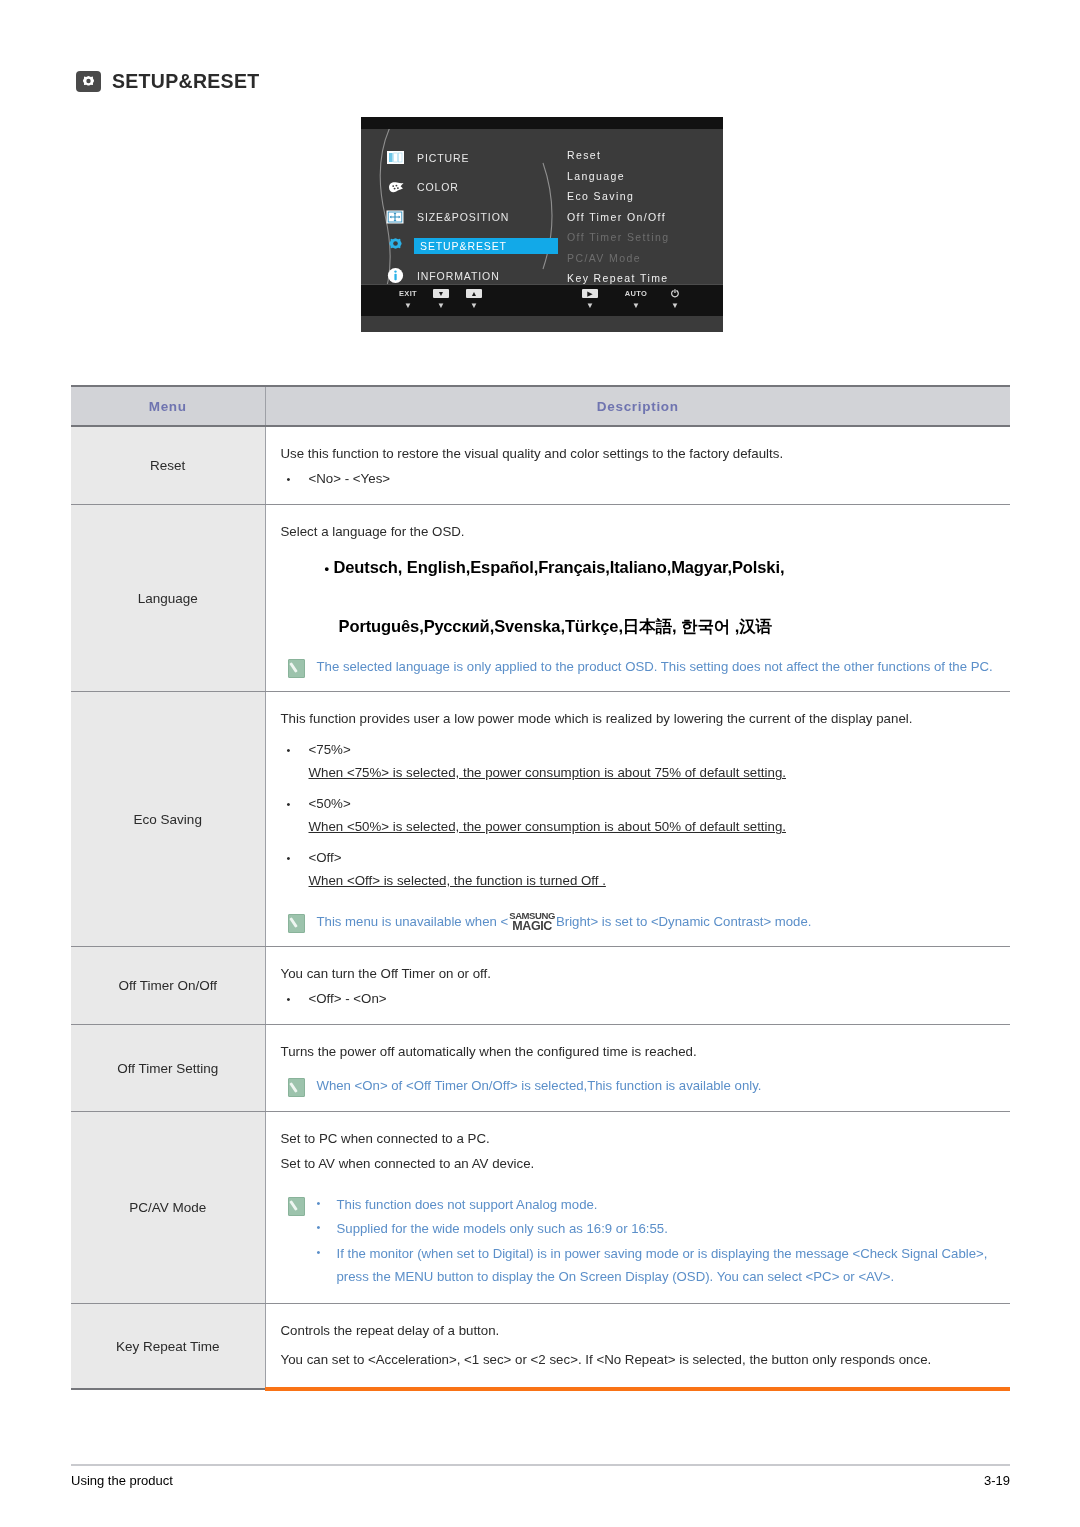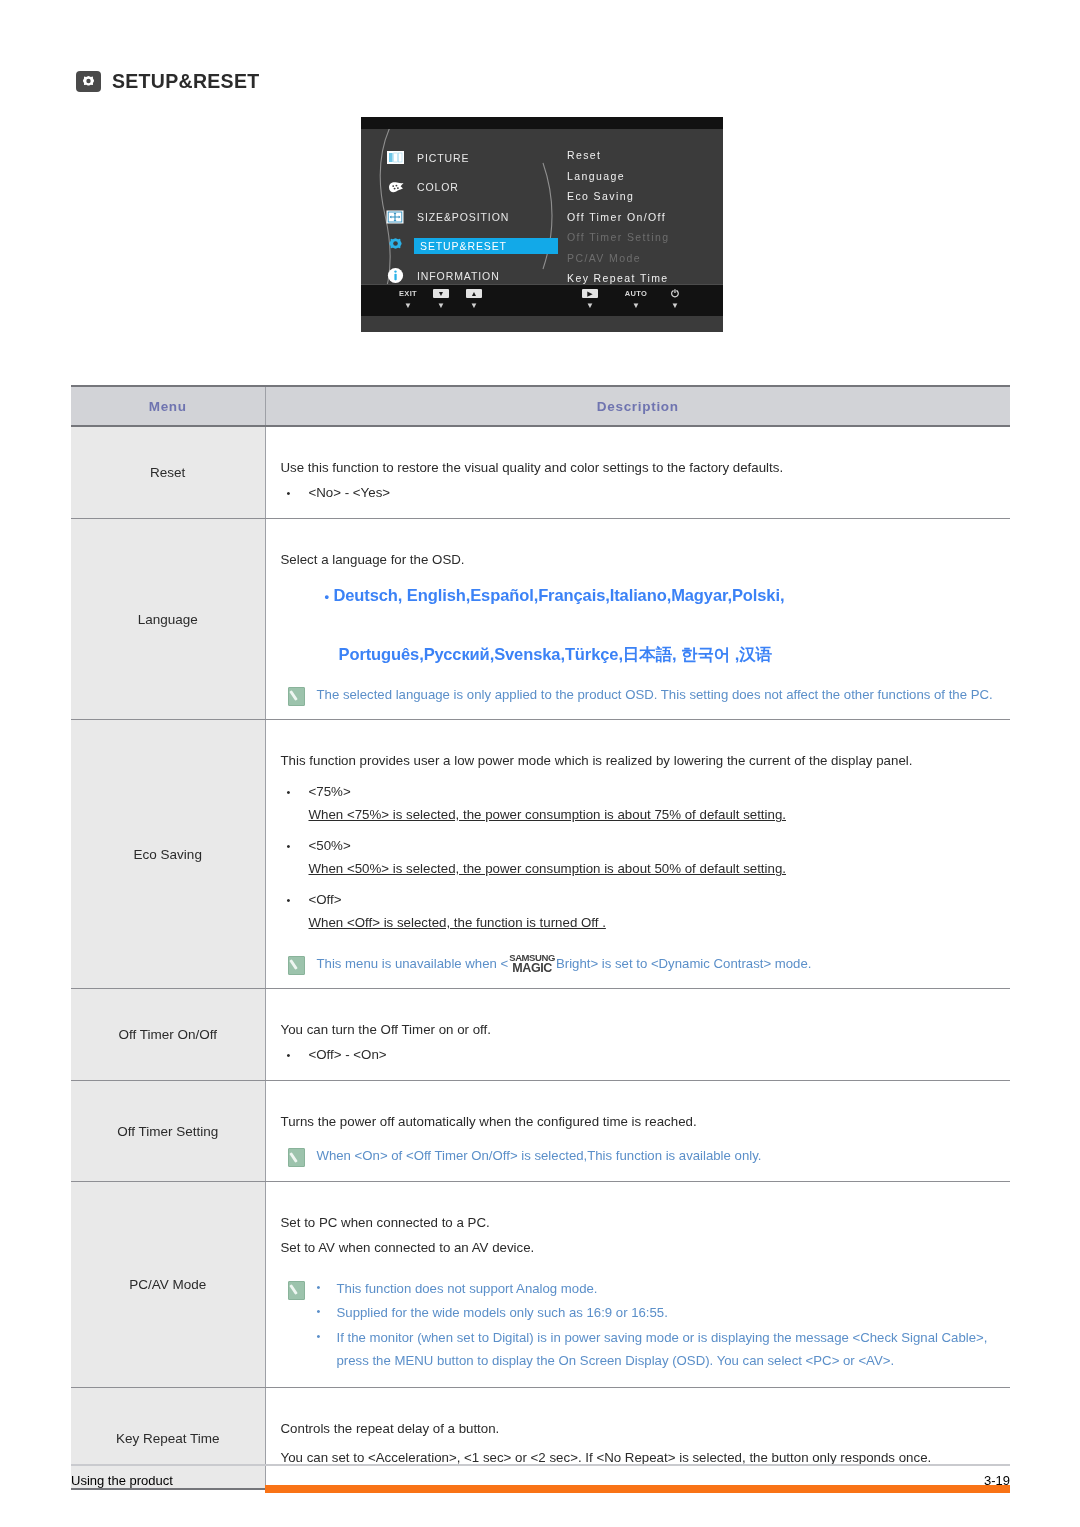--- a/index.html
+++ b/index.html
@@ -189,26 +189,26 @@
     font-size: 13.5px;
     color: #2b2b2b;
     border-right: 1px solid #9ea0a6;
     border-bottom: 1px solid #8e8f94;
   }
   tbody tr:last-child td.menu-cell { border-bottom: 2px solid #75767b; }
 
   tbody td.desc-cell {
     background: #ffffff;
     border-bottom: 1px solid #8e8f94;
-    padding: 30px 16px 13px 15px;
+    padding: 16px 16px 13px 15px;
     font-size: 13.3px;
     line-height: 1.72;
     color: #2b2b2b;
   }
-  tbody tr:last-child td.desc-cell { border-bottom: 8px solid #f97316; }
+  tbody tr:last-child td.desc-cell { border-bottom: 4px solid #f97316; }
 
   .line { margin: 0 0 2px 0; }
   .bullet-row {
     display: flex;
     margin: 2px 0 0 0;
   }
   .bullet-row .dot {
     width: 22px;
     flex: none;
     text-align: left;
@@ -216,21 +216,21 @@
     font-size: 11px;
     line-height: 23px;
   }
   .bullet-row .btxt { flex: 1; }
   .indent { padding-left: 28px; text-decoration: underline; }
 
   .lang-block {
     font-size: 16.5px;
     font-weight: bold;
     line-height: 1.42;
-    color: #3b82f6;
+    color: #000000;
     padding: 10px 0 6px 44px;
     letter-spacing: -0.1px;
   }
   .lang-block .dot { font-size: 13px; }
 
   .note {
     display: flex;
     align-items: flex-start;
     color: #5b8fc9;
     font-size: 13.2px;

